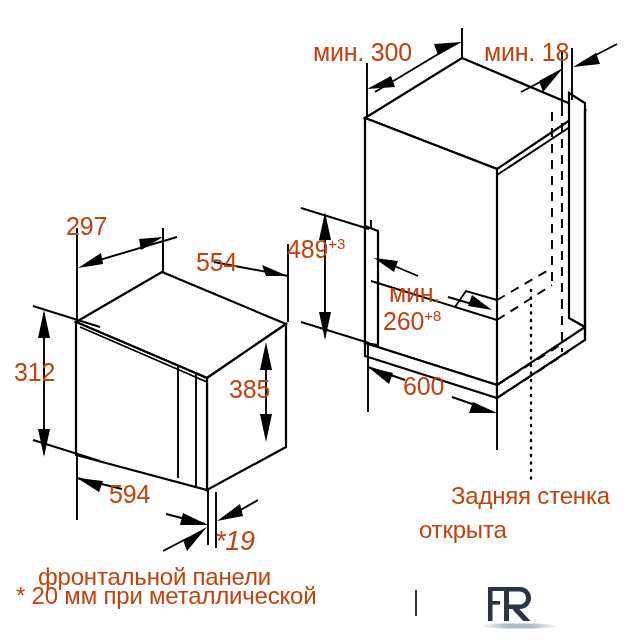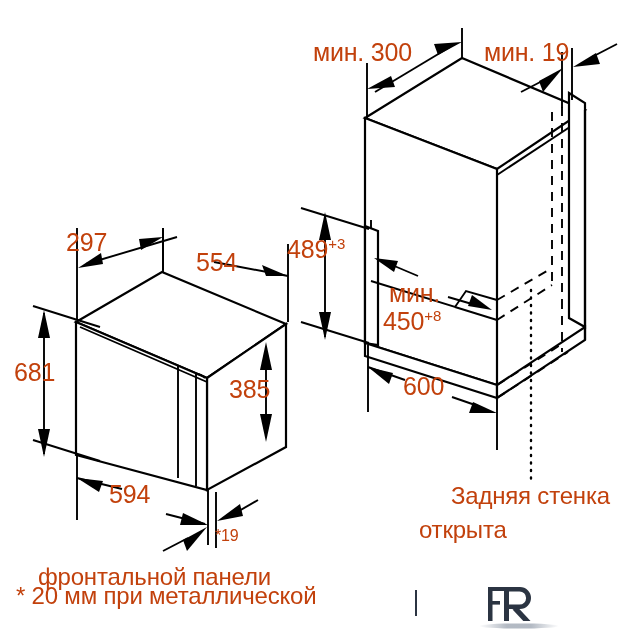--- a/index.html
+++ b/index.html
@@ -97,21 +97,22 @@
   }
   .note-text {
     font-size: 24px;
     font-weight: 400;
   }
   .footnote-text {
     font-size: 24px;
     font-weight: 400;
   }
   .small-dim {
-    font-size: 16px;
+    font-size: 27px;
+    font-style: italic;
   }
 
   
   #watermark {
     position: absolute;
     left: 474px;
     top: 583px;
     width: 90px;
     height: 52px;
   }
@@ -274,44 +275,44 @@
       <line class="ext-line" x1="368" y1="345" x2="368" y2="412"></line>
       <line class="dim-line" x1="368" y1="367" x2="405" y2="380"></line>
       <polygon class="arrowhead" points="368,367 393,373 389,384"></polygon>
       <line class="ext-line" x1="497" y1="388" x2="497" y2="450"></line>
       <line class="dim-line" x1="452" y1="397" x2="478" y2="406"></line>
       <polygon class="arrowhead" points="497,413 473,402 469,413"></polygon>
     </g>
 
   </svg>
 
-  <div class="lbl dim-text" style="left:66px; top:230px;">297</div>
+  <div class="lbl dim-text" style="left:66px; top:214px;">297</div>
 
   <div class="lbl dim-text" style="left:196px; top:250px;">554</div>
 
-  <div class="lbl dim-text" style="left:14px; top:360px;">681</div>
+  <div class="lbl dim-text" style="left:14px; top:360px;">312</div>
 
   <div class="lbl dim-text" style="left:229px; top:377px;">385</div>
 
   <div class="lbl dim-text" style="left:109px; top:482px;text-align:center;">594</div>
 
   <div class="lbl small-dim" style="left:215px; top:528px;">*19</div>
 
   <div class="lbl dim-text" style="left:313px; top:40px;">мин. 300</div>
 
-  <div class="lbl dim-text" style="left:484px; top:40px;">мин. 19</div>
+  <div class="lbl dim-text" style="left:484px; top:40px;">мин. 18</div>
 
   <div class="lbl dim-text" style="left:287px; top:236px;">
     <span>489</span><span class="sup">+3</span>
   </div>
 
   <div class="lbl dim-text" style="left:389px; top:281px;">мин.</div>
 
   <div class="lbl dim-text" style="left:383px; top:308px;">
-    <span>450</span><span class="sup">+8</span>
+    <span>260</span><span class="sup">+8</span>
   </div>
 
   <div class="lbl dim-text" style="left:403px; top:374px;">600</div>
 
   <div class="lbl note-text" style="left:419px; top:484px;margin-left:32px;">Задняя стенка</div>
   <div class="lbl note-text" style="left:419px; top:518px;">открыта</div>
 
   <div class="lbl footnote-text" style="left:16px; top:561px;margin-top:23px;">* 20 мм при металлической</div>
   <div class="lbl footnote-text" style="left:38px; top:565px;">фронтальной панели</div>
 

